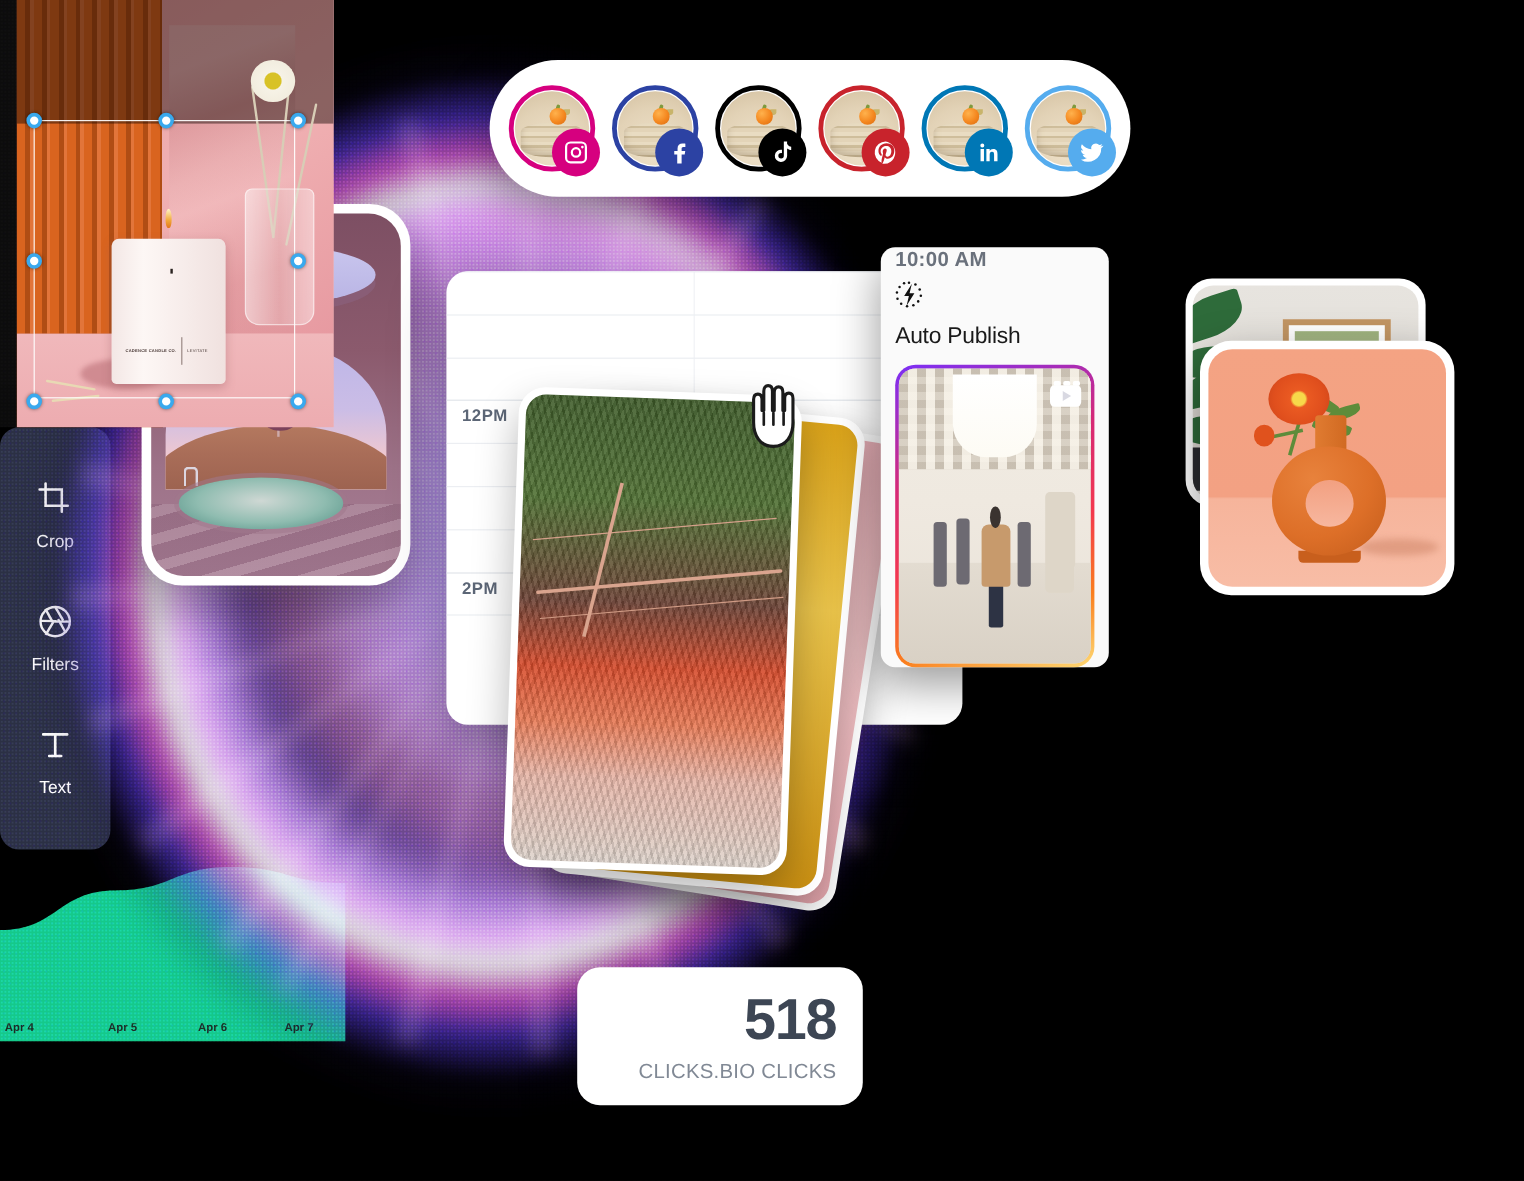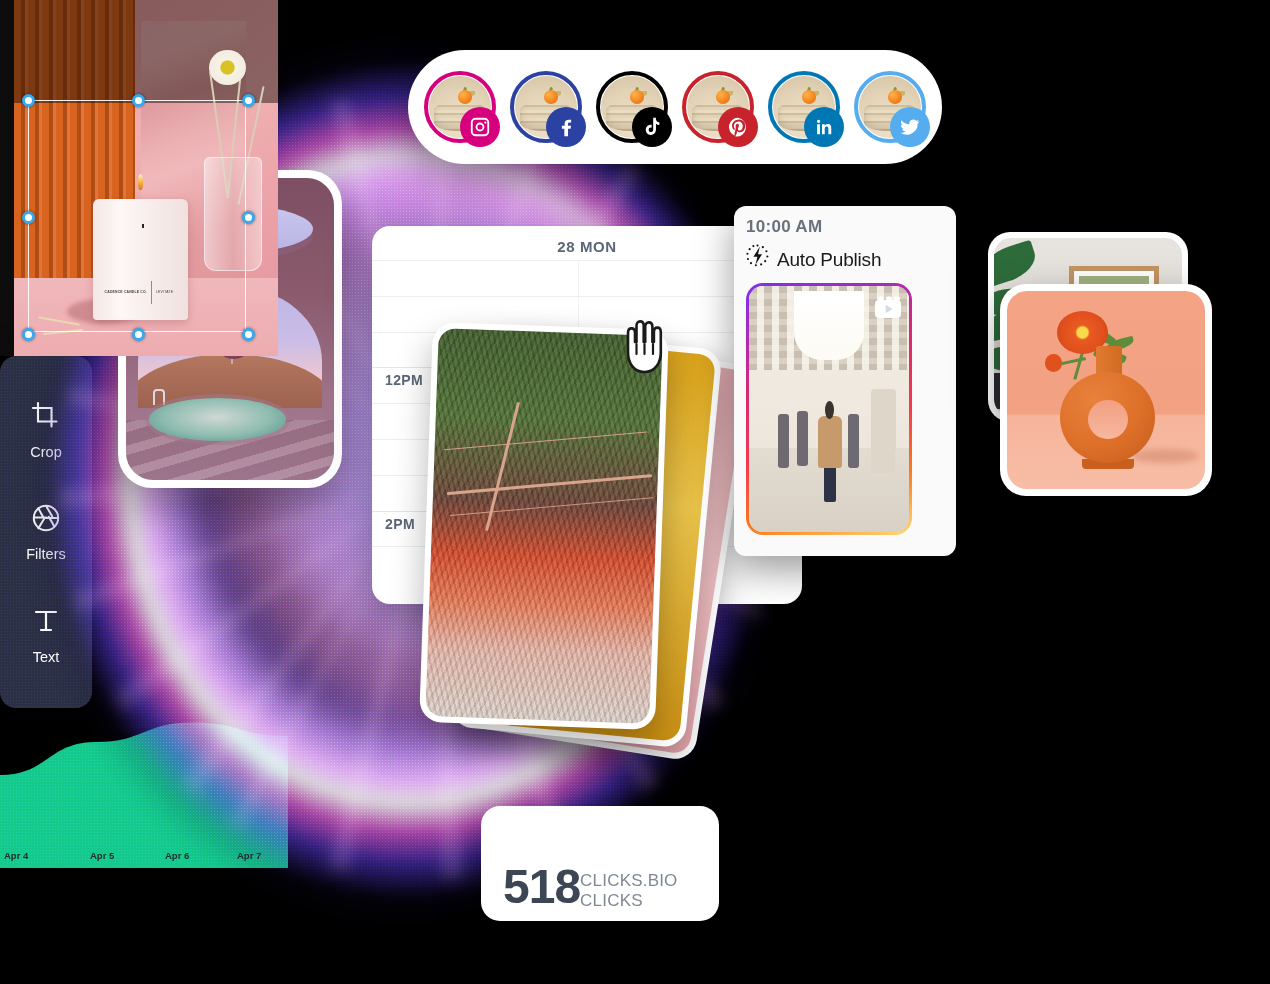--- a/index.html
+++ b/index.html
@@ -212,27 +212,27 @@
     box-shadow: 0 22px 0 -1px #cf9a84, 0 -44px 0 -1px #d4a08a;
   }
   .aerial-trail2 {
     position:absolute; left:30%; top:18%; width:3px; height:34%;
     background:#d9a48e; transform: rotate(12deg);
   }
   #grab-cursor { position:absolute; left:198px; top:0px; width:54px; height:58px; }
 
   
   #auto-publish {
-    left:734px; top:206px; width:222px; height:350px;
+    left:734px; top:206px; width:190px; height:350px;
     border-radius:12px; background:#fafafa;
     box-shadow: 0 14px 38px rgba(0,0,0,.40);
-    padding:11px 12px;
+    padding:1px 12px;
   }
   #ap-time { font-size:17px; font-weight:bold; color:#6a717c; letter-spacing:.3px; }
-  #ap-row { display:flex; align-items:flex-end; gap:8px; margin-top:7px; }
+  #ap-row { display:flex; align-items:flex-start; gap:8px; margin-top:7px;flex-direction:column; }
   #ap-row .ap-label { font-size:19px; color:#1a1a1a; letter-spacing:-.2px; }
   #ap-story {
     position:relative; margin-top:12px; width:166px; height:252px;
     border-radius:17px; padding:3px;
     background: linear-gradient(160deg,#7b2ff7 0%,#d62976 34%,#f3384f 58%,#fa7e1e 80%,#feda75 100%);
   }
   #ap-story .shot {
     position:relative; width:100%; height:100%; border-radius:14px; overflow:hidden;
     background: linear-gradient(#f1ece3 0%, #efe9e0 45%, #e9e2d8 100%);
   }
@@ -442,21 +442,21 @@
   #chart { left:98px; top:764px; width:288px; height:160px; }
   #chart svg { display:block; }
   .chart-xlbl { font-size:9.5px; font-weight:bold; fill:#1b2b24; font-family:"Liberation Sans", sans-serif; }
 
   
   #clicks-card {
     left:481px; top:806px; width:238px; height:115px;
     border-radius:19px; background:#fff;
     box-shadow: 0 16px 44px rgba(0,0,0,.35);
     padding:12px 22px 10px 22px;
-    display:flex; align-items:flex-end; justify-content:center;
+    display:flex; flex-direction:column; align-items:flex-end; justify-content:center;
   }
   #clicks-value { font-size:48px; font-weight:bold; color:#3d4654; line-height:1; letter-spacing:-1px; }
   #clicks-label { font-size:17px; color:#818995; letter-spacing:.2px; margin-top:8px; }
 </style>
 </head>
 <body>
 
 <div id="stage">
 
   <div class="glow-wrap">
@@ -567,21 +567,20 @@
         <div class="r-tree-s"></div>
         <div class="r-tree-t"></div>
       </div>
       <div class="r-shade"></div>
       <div class="r-ladder"></div>
       <div class="r-pool"></div>
     </div>
   </div>
 
   <div class="card" id="calendar">
-    <div id="cal-head">28 MON</div>
     <div class="cal-rows">
       <div class="cal-col"></div>
       <div class="cal-row"></div>
       <div class="cal-row"></div>
       <div class="cal-row"></div>
       <div class="cal-row major">
           <span class="lbl">12PM</span>
         </div>
       <div class="cal-row"></div>
       <div class="cal-row"></div>

